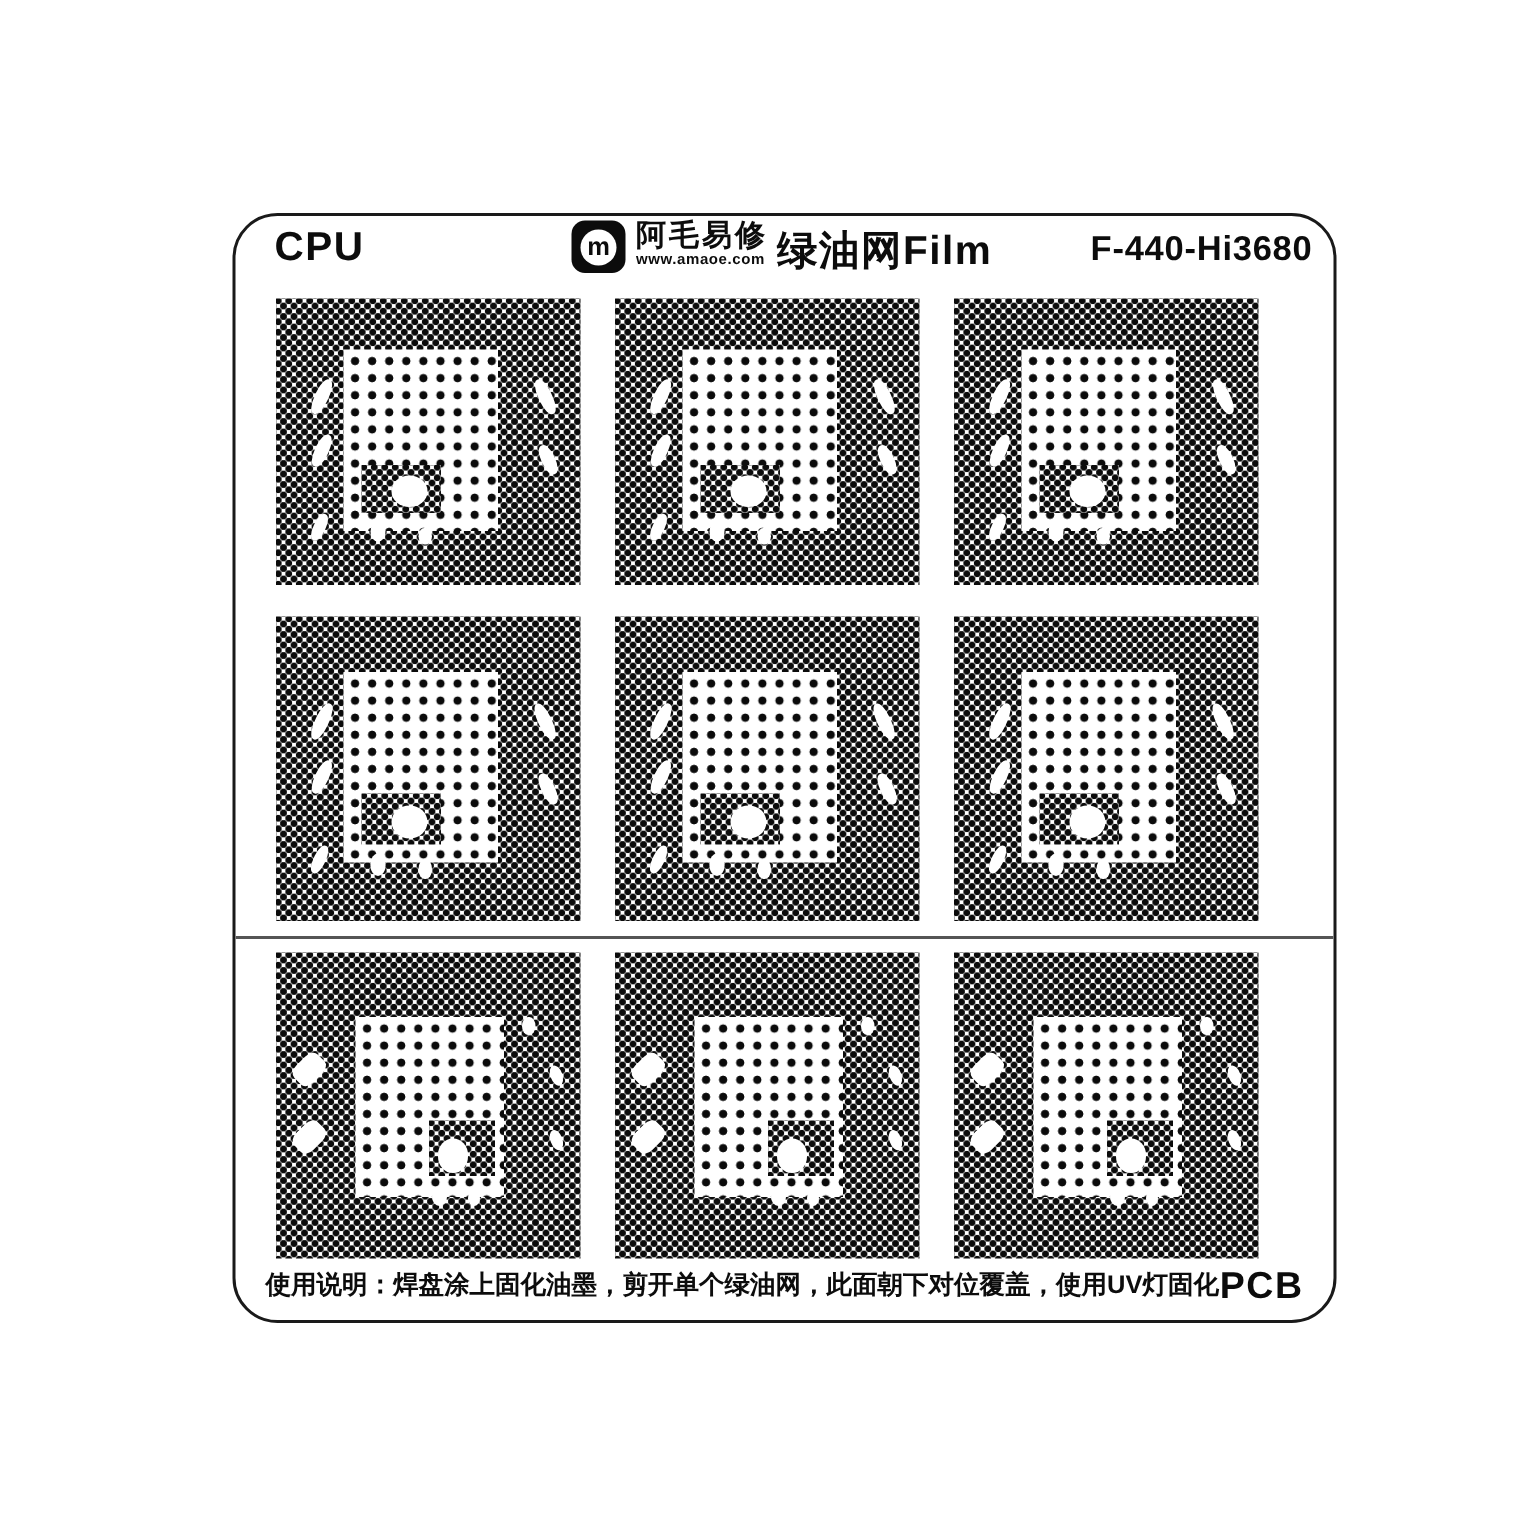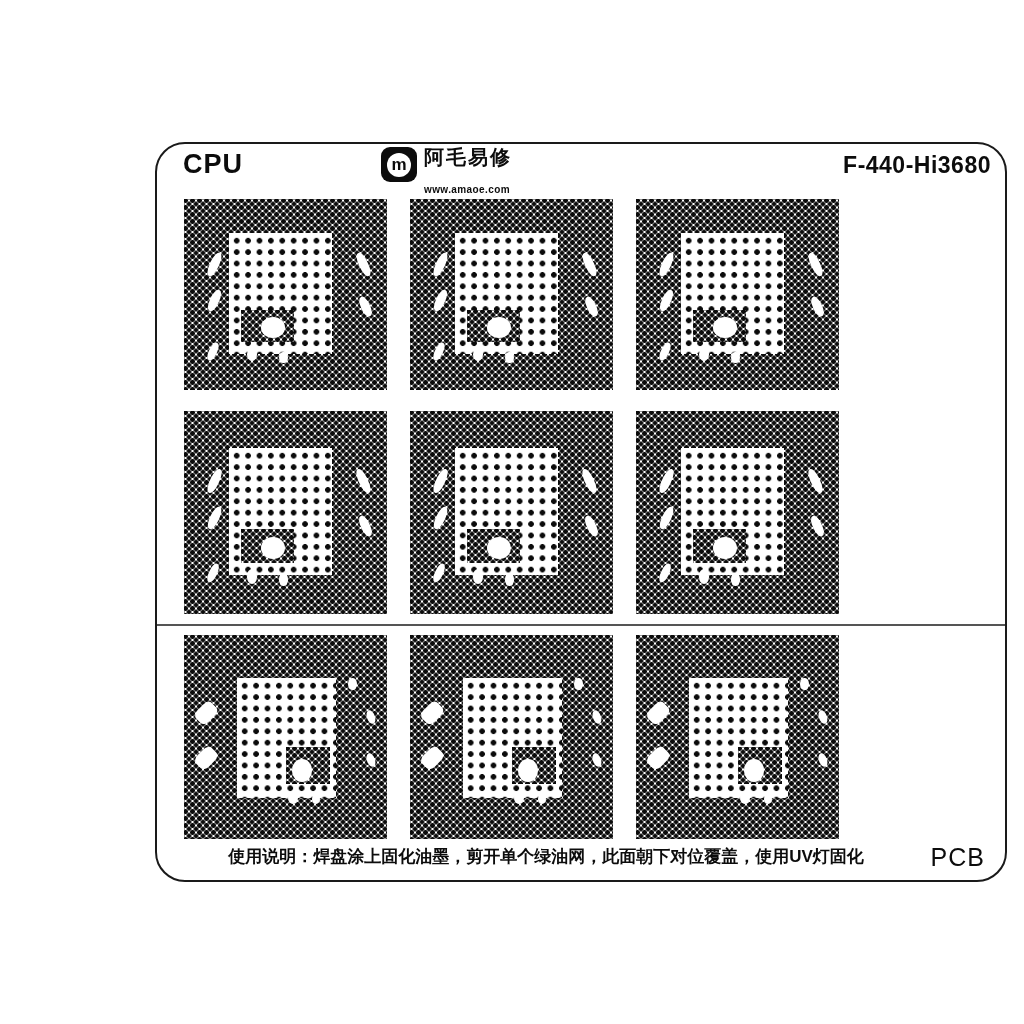--- a/index.html
+++ b/index.html
@@ -13,21 +13,21 @@
     width: 1024px;
     height: 1024px;
     background: #ffffff;
     overflow: hidden;
   }
   
   .card {
     position: absolute;
     left: 155px;
     top: 142px;
-    width: 852px;
+    width: 736px;
     height: 740px;
     border: 2.5px solid var(--border, #1a1a1a);
     border-radius: 30px;
     background: #ffffff;
     box-sizing: border-box;
     overflow: hidden;
   }
   
   .cpu {
     position: absolute;
@@ -65,21 +65,20 @@
     justify-content: center;
     font-size: 17px;
     font-weight: 800;
     color: #0c0c0c;
     line-height: 1;
   }
   .brand-text {
     display: flex;
     flex-direction: column;
     align-items: flex-start;
-    gap: 16px;
   }
   .brand-name {
     font-size: 20px;
     font-weight: 800;
     color: #0c0c0c;
     line-height: 1.05;
     letter-spacing: 2px;
   }
   .brand-url {
     font-size: 10px;
@@ -169,21 +168,21 @@
     font-size: 17px;
     font-weight: 700;
     color: #0c0c0c;
     white-space: nowrap;
   }
   .pcb {
     position: absolute;
     right: 20px;
     bottom: 8px;
     font-size: 25px;
-    font-weight: 400;
+    font-weight: 700;
     color: #0c0c0c;
     letter-spacing: 1px;
   }
 </style>
 </head>
 <body>
 
 <div class="canvas">
   <div class="card">
 
@@ -192,20 +191,21 @@
     <div class="brand">
       <div class="logo-box">
         <span class="logo-ring">m</span>
       </div>
       <div class="brand-text">
         <span class="brand-name">阿毛易修</span>
         <span class="brand-url">www.amaoe.com</span>
       </div>
     </div>
 
+    <span class="product">绿油网Film</span>
     <span class="model">F-440-Hi3680</span>
 
     <div class="row row-1">
         <div class="tile">
           <div class="inner" style="left: 22%; top: 18%; width: 51%; height: 63%;"></div>
           <div class="patch" style="left: 28%; top: 58%; width: 26%; height: 17%;"></div>
           <div class="blob" style="left: 13%; top: 28%; width: 4.5%; height: 13%; border-radius: 45%; transform: rotate(25deg);"></div>
           <div class="blob" style="left: 13%; top: 47%; width: 4.5%; height: 12%; border-radius: 45%; transform: rotate(25deg);"></div>
           <div class="blob" style="left: 12.5%; top: 75%; width: 4%; height: 10%; border-radius: 45%; transform: rotate(25deg);"></div>
           <div class="blob" style="left: 86%; top: 28%; width: 4.5%; height: 13%; border-radius: 45%; transform: rotate(-25deg);"></div>

